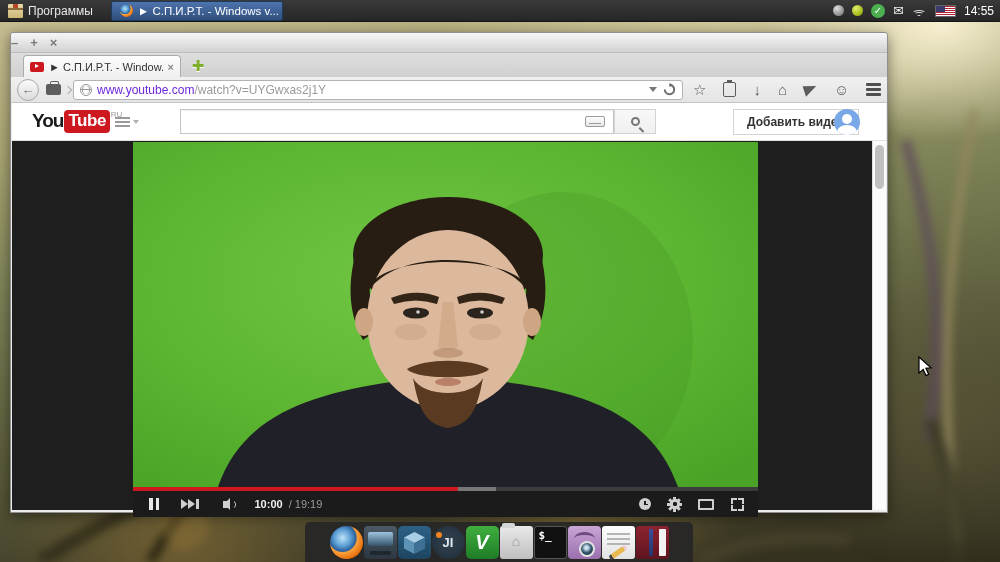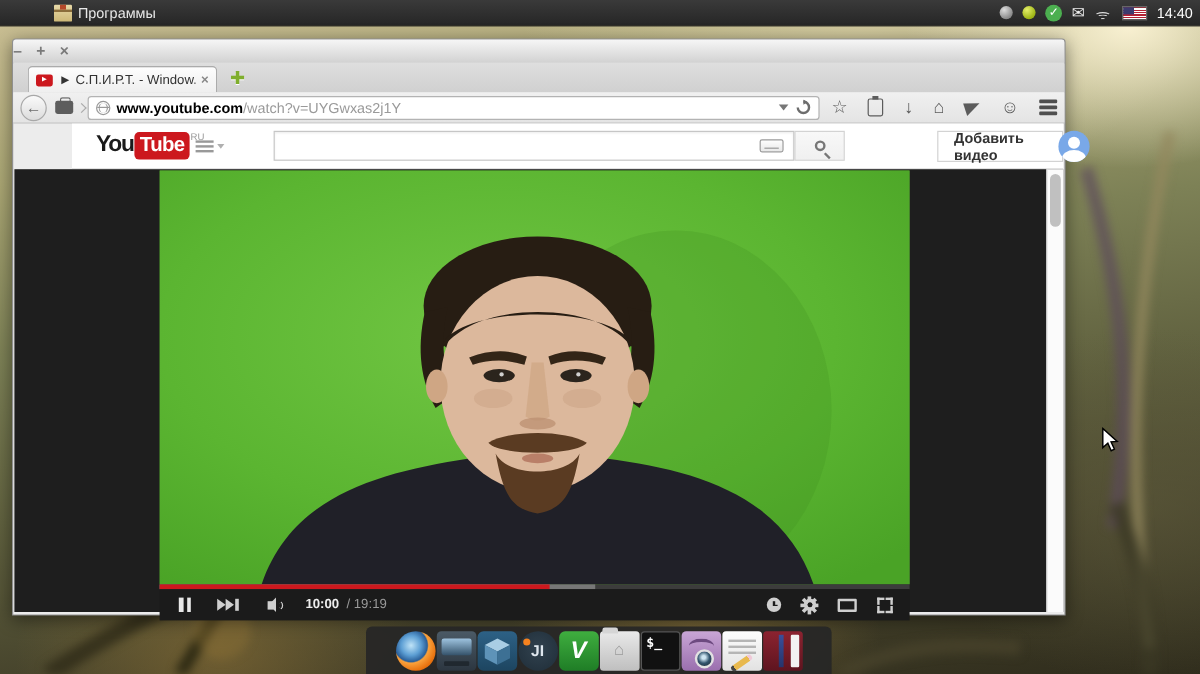--- a/index.html
+++ b/index.html
@@ -14,21 +14,21 @@
       radial-gradient(ellipse 240px 160px at 18% 97%, rgba(146,116,54,.55), transparent 70%),
       radial-gradient(ellipse 220px 150px at 58% 94%, rgba(156,126,62,.5), transparent 70%),
       radial-gradient(ellipse 260px 200px at 96% 75%, rgba(92,88,58,.6), transparent 75%),
       linear-gradient(172deg,#cdc197 0%,#a9a573 22%,#7d8156 42%,#60613f 62%,#45422b 82%,#2f2c1c 100%);
   }
   #grass { position:absolute; inset:0; filter:blur(4px); }
 
   
   #panel { position:absolute; left:0; top:0; width:1000px; height:22px;
     background:linear-gradient(#3a3a3a,#262626); color:#e8e8e8; font-size:12px;
-    display:flex; align-items:center; border-bottom:1px solid #151515;padding-left:37px; }
+    display:flex; align-items:center; border-bottom:1px solid #151515; }
   .panel-left { display:flex; align-items:center; gap:6px; padding-left:4px; }
   .apps-btn { display:flex; align-items:center; gap:5px; height:22px; padding:0 4px; }
   .task-btn { display:flex; align-items:center; gap:5px; height:20px; margin-left:8px;
     padding:0 8px; width:172px; border-radius:2px; border:1px solid #1d3a5f;
     background:linear-gradient(#4e74ad,#2f4f7d); color:#fff; white-space:nowrap; overflow:hidden; font-size:11.5px;}
   .panel-right { margin-left:auto; display:flex; align-items:center; gap:8px; padding-right:6px; }
   .ball { width:11px; height:11px; border-radius:50%; }
   .ball-grey { background:radial-gradient(circle at 35% 30%,#ddd,#8a8a8a 70%); }
   .ball-green{ background:radial-gradient(circle at 35% 30%,#e4ef6a,#9db414 70%); }
   .tray-check{ width:14px; height:14px; border-radius:50%; background:#4caf50; color:#fff;
@@ -83,37 +83,37 @@
   .histbtn { width:15px; height:11px; background:#5d5d5d; border-radius:2px; margin-left:7px; position:relative; flex:none;}
   .histbtn::before{ content:""; position:absolute; left:4px; top:-3px; width:7px; height:3px;
     border:1.5px solid #5d5d5d; border-bottom:none; border-radius:2px 2px 0 0;}
   .crumb-chev{ width:6px; height:6px; border-top:1.5px solid #aaa; border-right:1.5px solid #aaa;
     transform:rotate(45deg); margin:0 2px 0 4px; flex:none;}
   .urlfield { height:20px; flex:none; width:610px; background:#fff; border:1px solid #b3b3b3;
     border-radius:3px; display:flex; align-items:center; padding:0 4px; font-size:12px; }
   .urlfield .globe{ width:12px; height:12px; border-radius:50%; border:1px solid #9a9a9a; position:relative; flex:none; margin:0 5px 0 2px;}
   .urlfield .globe::before{ content:""; position:absolute; inset:1px; border-left:1px solid #9a9a9a; border-right:1px solid #9a9a9a; border-radius:50%;}
   .urlfield .globe::after{ content:""; position:absolute; left:0; right:0; top:4.5px; border-top:1px solid #9a9a9a;}
-  .url-host{ color:#000000; font-weight:bold; }
+  .url-host{ color:#6d28d9; font-weight:normal; }
   .url-path{ color:#9a9a9a; }
   .url-right{ margin-left:auto; display:flex; align-items:center; gap:6px; padding-right:2px;}
   .caret-dn{ width:0; height:0; border-left:4px solid transparent; border-right:4px solid transparent;
     border-top:5px solid #777; }
   .navicons { display:flex; align-items:center; margin-left:10px; gap:17px; color:#5c5c5c; }
   .navicons .g { font-size:15px; line-height:16px; }
   .clipicon { width:13px; height:15px; border:1.5px solid #5c5c5c; border-radius:2px; position:relative;}
   .clipicon::before{ content:""; position:absolute; left:2.5px; top:-3px; width:5px; height:3px; background:#5c5c5c;}
   .planeicon{ width:0; height:0; border-left:13px solid #5c5c5c; border-top:4px solid transparent;
     border-bottom:7px solid transparent; transform:rotate(-18deg);}
   .burger { display:flex; flex-direction:column; gap:2.5px; }
   .burger i { width:15px; height:2.5px; background:#4f4f4f; border-radius:1px;}
 
   
   #ythead { position:absolute; left:1px; right:1px; top:70px; height:38px; background:#fff;
-    border-bottom:1px solid #e2e2e2;margin-left:48px; }
+    border-bottom:1px solid #e2e2e2; }
   .yt-logo { position:absolute; left:20px; top:7px; display:flex; align-items:flex-start; }
   .yt-you { font-weight:bold; font-size:19px; color:#1a1a1a; letter-spacing:-1px;}
   .yt-tube{ font-weight:bold; font-size:17px; color:#fff; background:#cc181e; border-radius:4px;
     padding:1px 4px 2px; margin-left:1px; letter-spacing:-0.5px;}
   .yt-ru { font-size:8px; color:#999; margin-left:1px; }
   .yt-guide { position:absolute; left:103px; top:14px; display:flex; align-items:center; gap:3px;}
   .yt-guide .bars{ display:flex; flex-direction:column; gap:2px;}
   .yt-guide .bars i{ width:15px; height:2px; background:#999;}
   .yt-guide .c{ width:0;height:0;border-left:3.5px solid transparent;border-right:3.5px solid transparent;border-top:4px solid #b0b0b0;}
   .yt-search { position:absolute; left:168px; top:6px; width:434px; height:25px;
@@ -228,33 +228,37 @@
     <circle cx="640" cy="548" r="20" fill="#7d6a33" opacity="0.4"></circle>
   </svg>
 </div>
 
 <div id="panel">
   <div class="panel-left">
     <div class="apps-btn">
       <span class="pkg"></span>
       <span>Программы</span>
     </div>
+    <div class="task-btn">
+      <span class="dk-firefox" style="width:13px;height:13px;border-radius:50%;flex:none;"></span>
+      <span>► С.П.И.Р.Т. - Windows v...</span>
+    </div>
   </div>
   <div class="panel-right">
     <span class="ball ball-grey"></span>
     <span class="ball ball-green"></span>
     <span class="tray-check">✓</span>
     <span class="tray-mail">✉</span>
     <span class="wifi">
         <span class="a1"></span>
         <span class="a2"></span>
         <span class="a3"></span>
       </span>
     <span class="flag"></span>
-    <span class="clock">14:40</span>
+    <span class="clock">14:55</span>
   </div>
 </div>
 
 <div id="fxwin">
   <div id="titlebar">
     <div class="winctl">
       <span>–</span>
       <span>+</span>
       <span>×</span>
     </div>

